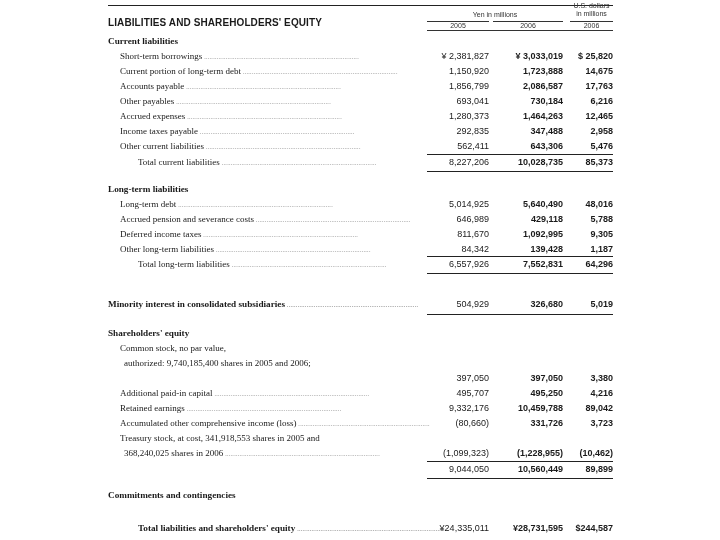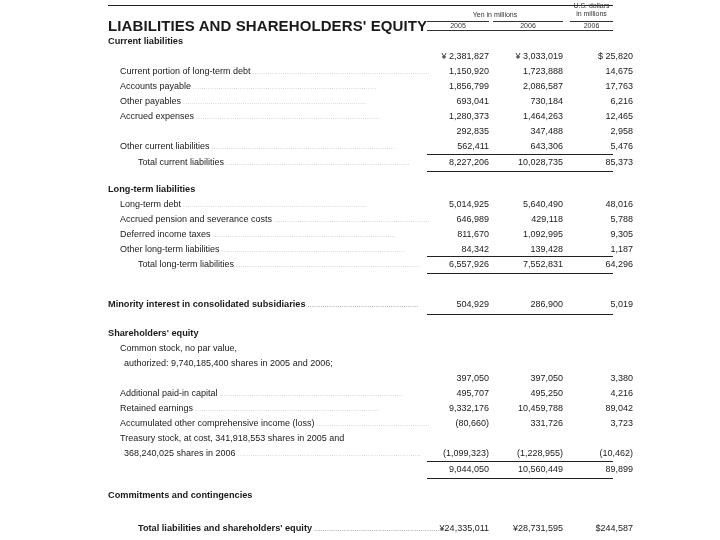--- a/index.html
+++ b/index.html
@@ -1,37 +1,37 @@
 <!DOCTYPE html>
 <html><head>
   <meta charset="utf-8">
   <style>
     html, body { margin:0; padding:0; background:#ffffff; }
     body { width:720px; height:540px; overflow:hidden; position:relative;
       font-family: "Liberation Sans", "DejaVu Sans", sans-serif; color:#1a1a1a; }
     .page { position:absolute; left:108px; top:0; width:505px; }
     .top-rule { position:absolute; left:0; top:5px; width:505px; border-top:1.2px solid #222; }
-    .hdr-title { position:absolute; left:0; top:17px; font-size:15px; font-weight:bold; letter-spacing:0.1px; }
+    .hdr-title { position:absolute; left:0; top:17px; font-size:10px; font-weight:bold; letter-spacing:0.1px; }
     .col-group { position:absolute; font-size:7px; text-align:center; color:#333; line-height:7.5px; }
     .grp-yen { left:319px; top:11px; width:136px; }
     .grp-usd { left:462px; top:2px; width:43px; }
     .col-year { position:absolute; top:21px; font-size:7px; text-align:center; color:#333; border-top:1px solid #333; padding-top:0px; line-height:8px; }
     .cy-2005 { left:319px; width:62px; }
     .cy-2006 { left:385px; width:70px; }
     .cy-usd  { left:462px; width:43px; }
     .hdr-bottom-rule { position:absolute; left:319px; top:30px; width:186px; border-top:1px solid #333; }
 
     .row { position:absolute; left:0; width:505px; height:15px; font-size:9px; line-height:15px; }
-    .label { position:absolute; left:0; top:0; width:310px; white-space:nowrap; overflow:hidden; }
+    .label { position:absolute; left:0; top:0; width:310px; white-space:nowrap; overflow:hidden;font-family:Liberation Serif, serif; }
     .label .txt { background:#fff; padding-right:1px; }
     .label.dots::after { content:" . . . . . . . . . . . . . . . . . . . . . . . . . . . . . . . . . . . . . . . . . . . . . . . . . . . . . . . . . . . . . . . . . . . . . . . . . . . . . . . . . . . . . ."; font-size:6px; color:#888; letter-spacing:-0.6px; }
     .v { position:absolute; top:0; text-align:right; }
     .v1 { left:319px; width:62px; }
-    .v2 { left:385px; width:70px; font-weight:normal; }
-    .v3 { left:482px; width:43px; font-weight:normal; }
+    .v2 { left:385px; width:70px; font-weight:bold; }
+    .v3 { left:462px; width:43px; font-weight:bold; }
     .section { font-weight:bold; font-size:9.2px; }
     .ind1 { left:12px !important; }
     .ind2 { left:16px !important; }
     .ind3 { left:30px !important; }
     .sum-rule { position:absolute; height:0; border-top:1px solid #222; }
   </style>
 </head>
 <body>
 
 <div class="page">
@@ -44,20 +44,21 @@
   </div>
   <div class="col-year cy-2005">2005</div>
   <div class="col-year cy-2006">2006</div>
   <div class="col-year cy-usd">2006</div>
   <div class="hdr-bottom-rule"></div>
 
   <div class="row" style="top:34px">
     <div class="label section">Current liabilities</div>
   </div>
   <div class="row" style="top:49px">
+    <div class="label dots ind1"><span class="txt">Short-term borrowings</span></div>
     <div class="v v1">¥ 2,381,827</div>
     <div class="v v2">¥ 3,033,019</div>
     <div class="v v3">$ 25,820</div>
   </div>
   <div class="row" style="top:64px">
     <div class="label dots ind1"><span class="txt">Current portion of long-term debt</span></div>
     <div class="v v1">1,150,920</div>
     <div class="v v2">1,723,888</div>
     <div class="v v3">14,675</div>
   </div>
@@ -73,20 +74,21 @@
     <div class="v v2">730,184</div>
     <div class="v v3">6,216</div>
   </div>
   <div class="row" style="top:109px">
     <div class="label dots ind1"><span class="txt">Accrued expenses</span></div>
     <div class="v v1">1,280,373</div>
     <div class="v v2">1,464,263</div>
     <div class="v v3">12,465</div>
   </div>
   <div class="row" style="top:124px">
+    <div class="label dots ind1"><span class="txt">Income taxes payable</span></div>
     <div class="v v1">292,835</div>
     <div class="v v2">347,488</div>
     <div class="v v3">2,958</div>
   </div>
   <div class="row" style="top:139px">
     <div class="label dots ind1"><span class="txt">Other current liabilities</span></div>
     <div class="v v1">562,411</div>
     <div class="v v2">643,306</div>
     <div class="v v3">5,476</div>
   </div>
@@ -131,21 +133,21 @@
     <div class="label dots ind3"><span class="txt">Total long-term liabilities</span></div>
     <div class="v v1">6,557,926</div>
     <div class="v v2">7,552,831</div>
     <div class="v v3">64,296</div>
   </div>
   <div class="sum-rule" style="top:273px;left:319px;width:186px"></div>
 
   <div class="row" style="top:297px">
     <div class="label dots section"><span class="txt">Minority interest in consolidated subsidiaries</span></div>
     <div class="v v1">504,929</div>
-    <div class="v v2">286,900</div>
+    <div class="v v2">326,680</div>
     <div class="v v3">5,019</div>
   </div>
   <div class="sum-rule" style="top:314px;left:319px;width:186px"></div>
 
   <div class="row" style="top:326px">
     <div class="label section">Shareholders' equity</div>
   </div>
   <div class="row" style="top:341px">
     <div class="label ind1">Common stock, no par value,</div>
   </div>

